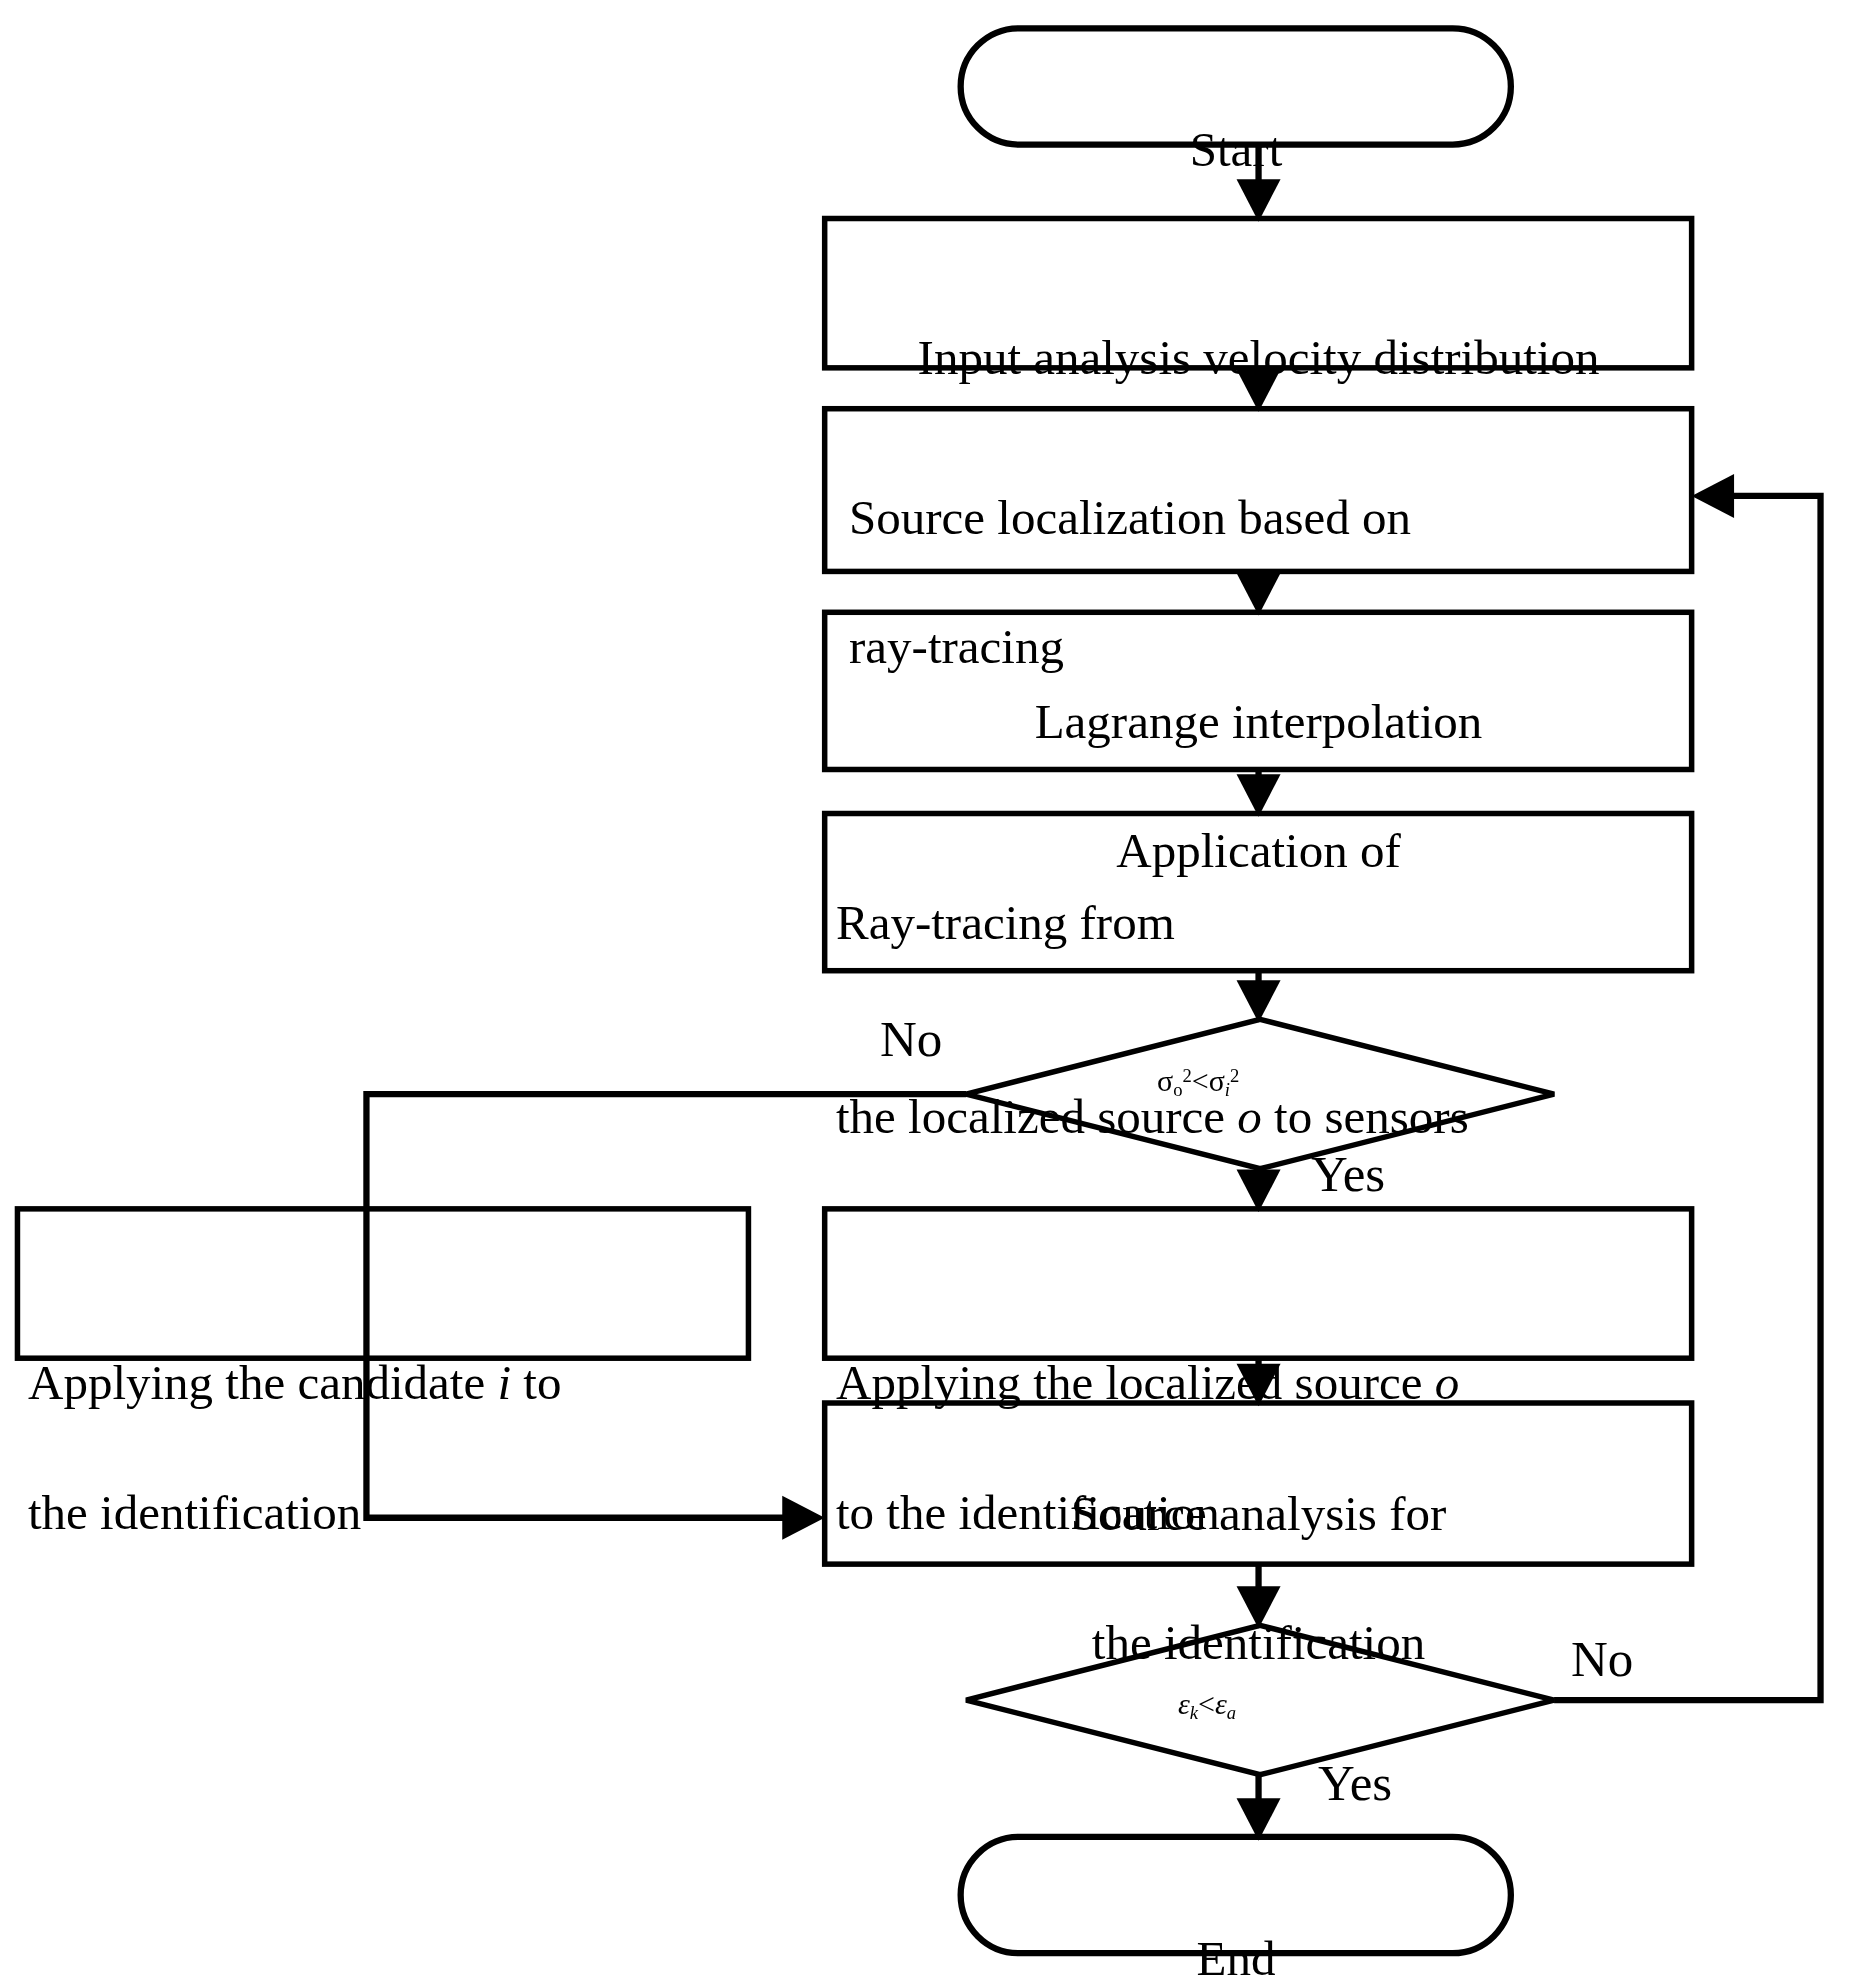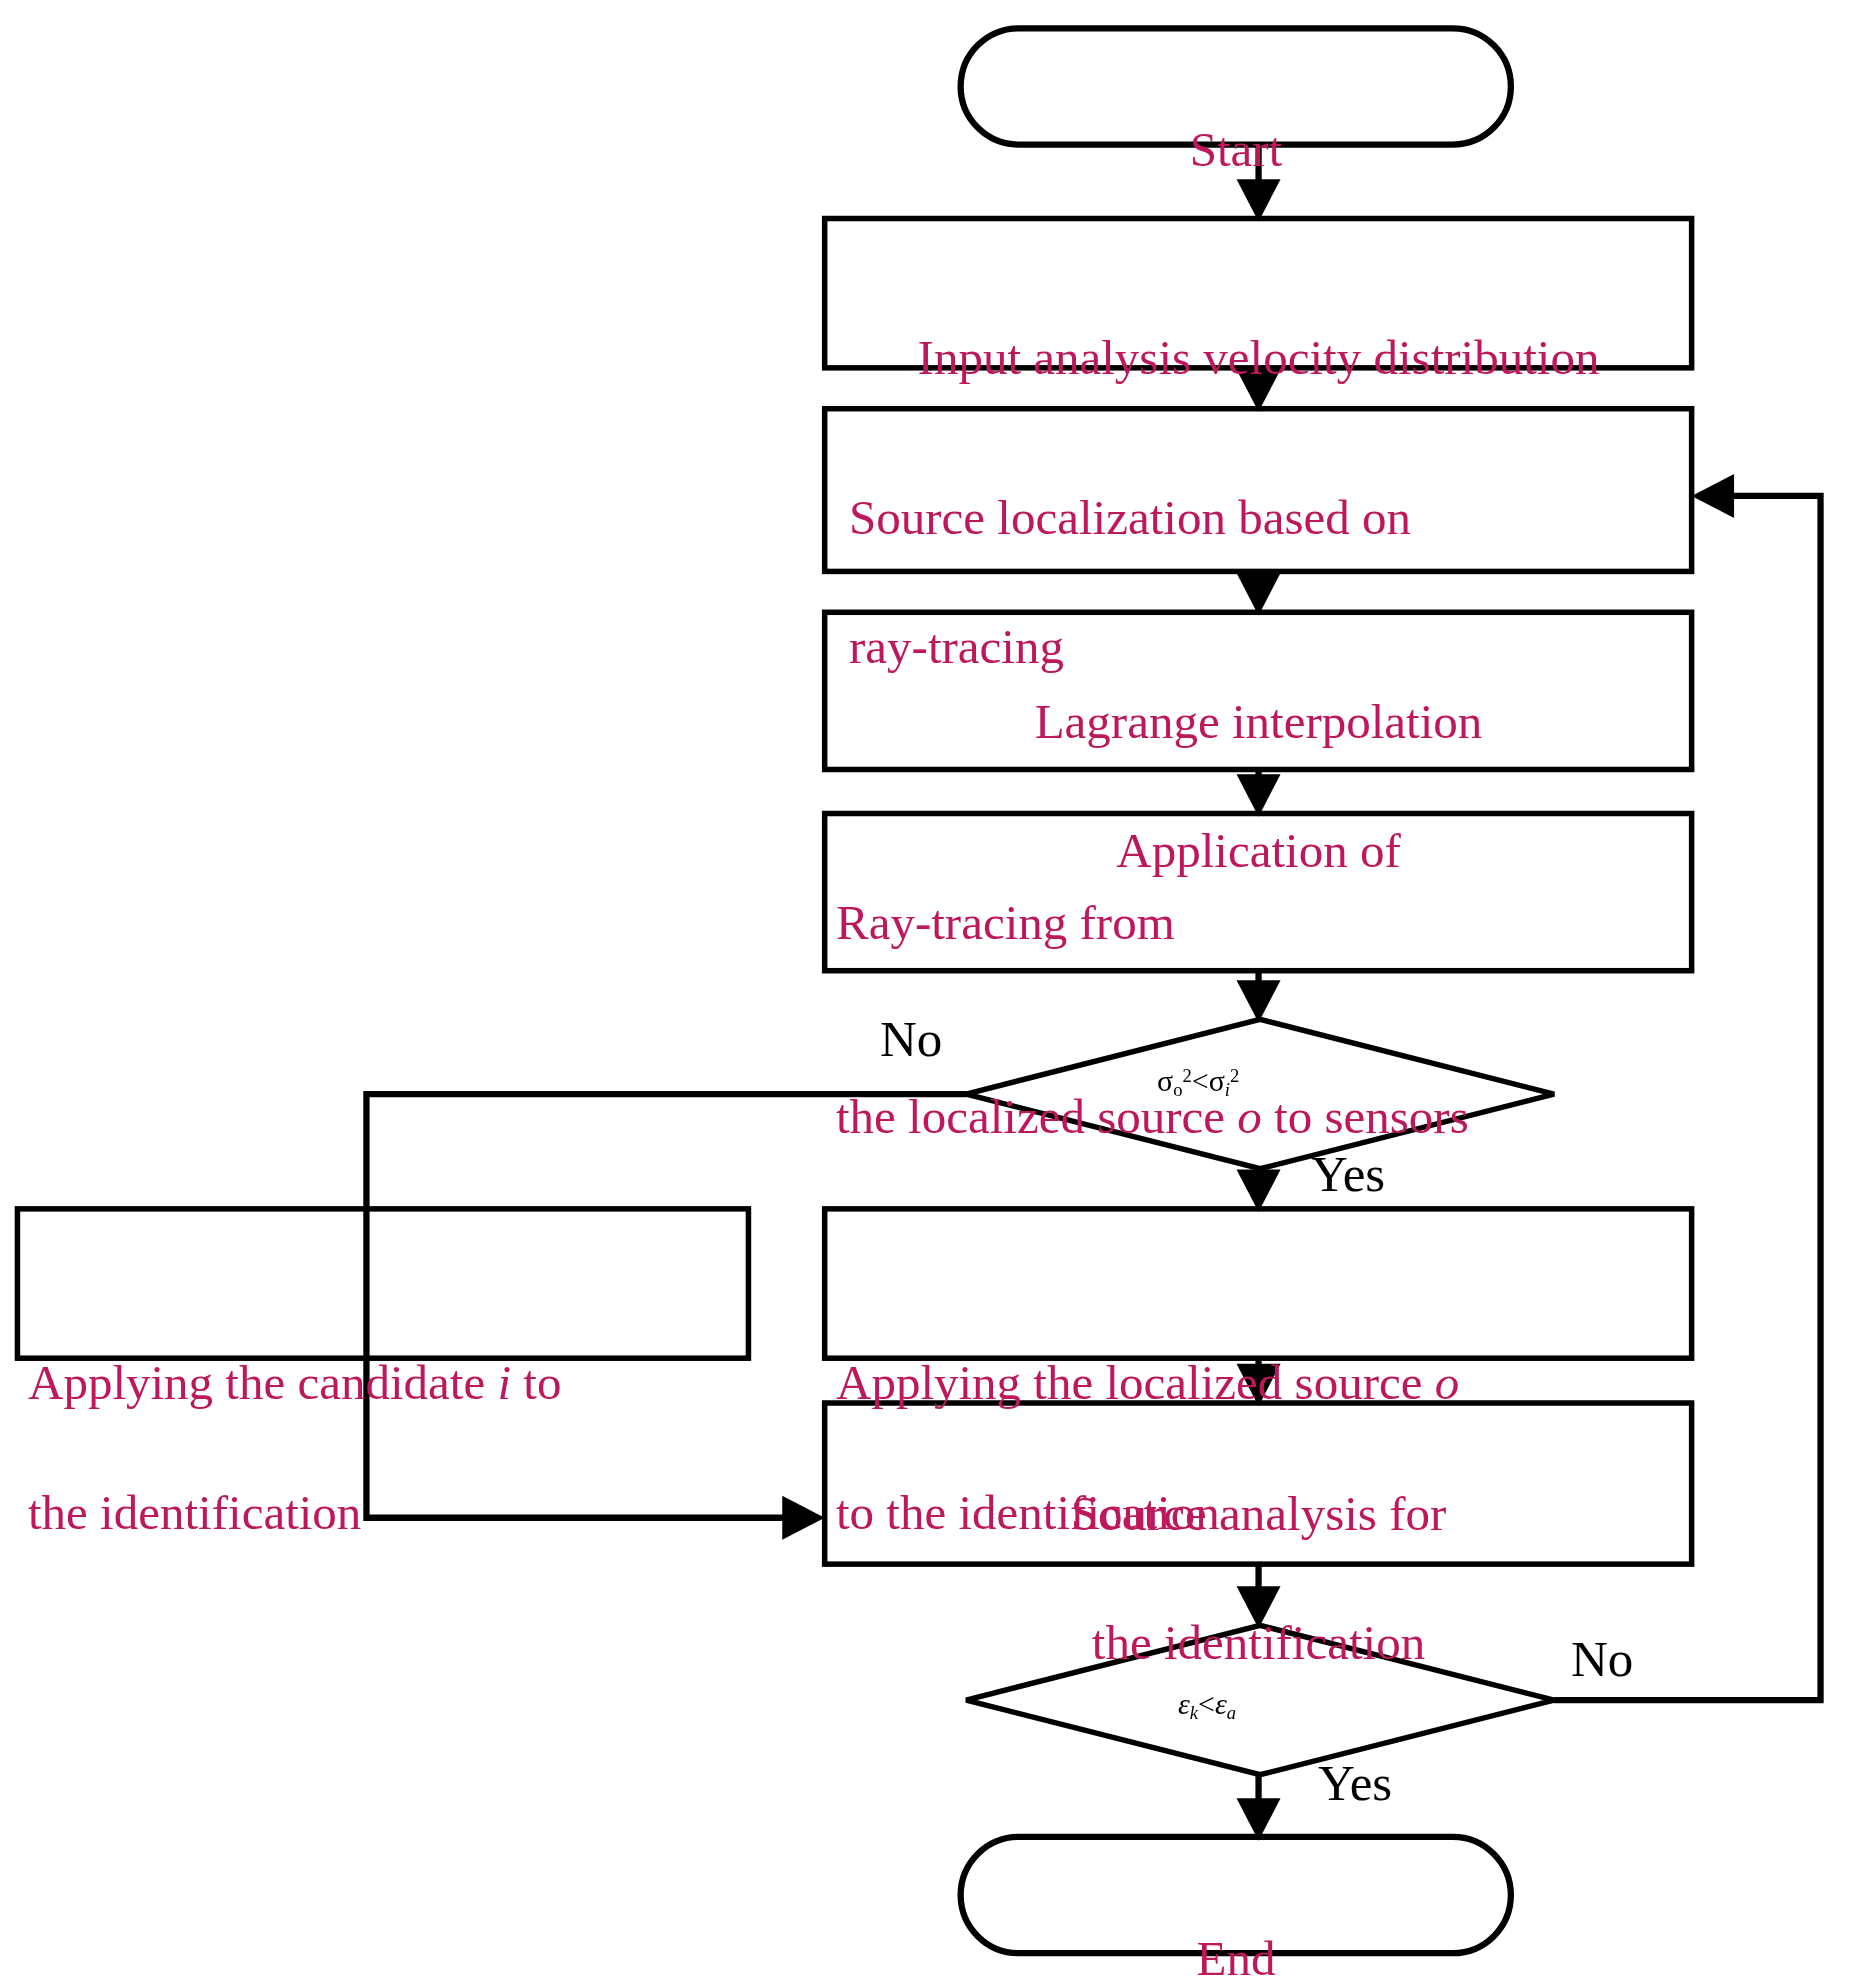--- a/index.html
+++ b/index.html
@@ -42,21 +42,21 @@
     stroke-linecap: butt;
     stroke-linejoin: miter;
   }
   .arrowhead {
     fill: #000000;
     stroke: none;
   }
   .node-text {
     position: absolute;
     font-family: "Liberation Serif", "DejaVu Serif", serif;
-    color: #be185d;
+    color: #000000;
     font-size: 49px;
     line-height: 1.32;
     white-space: pre-line;
     pointer-events: none;
   }
   .node-text.centered {
     text-align: center;
   }
   .node-text.leftal {
     text-align: left;

